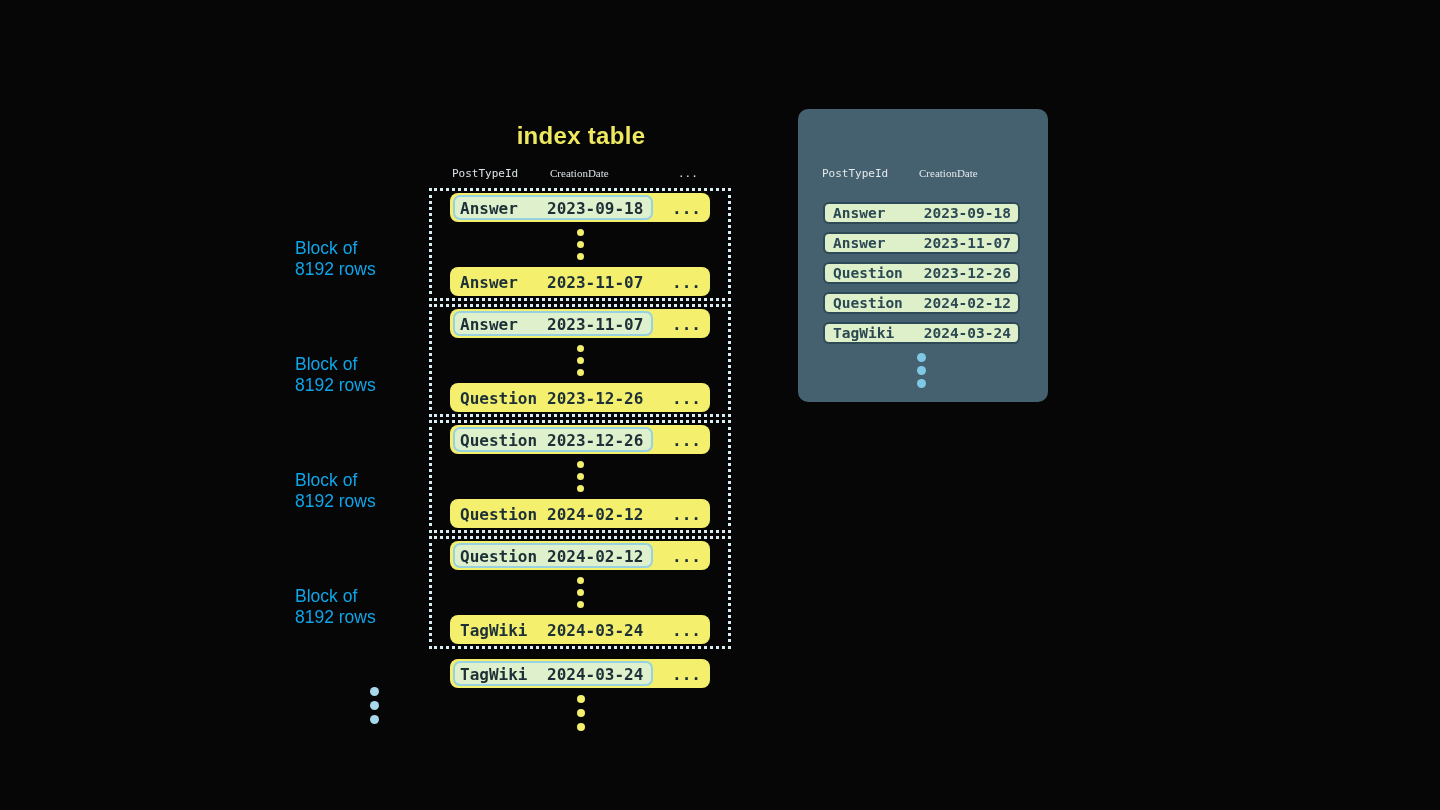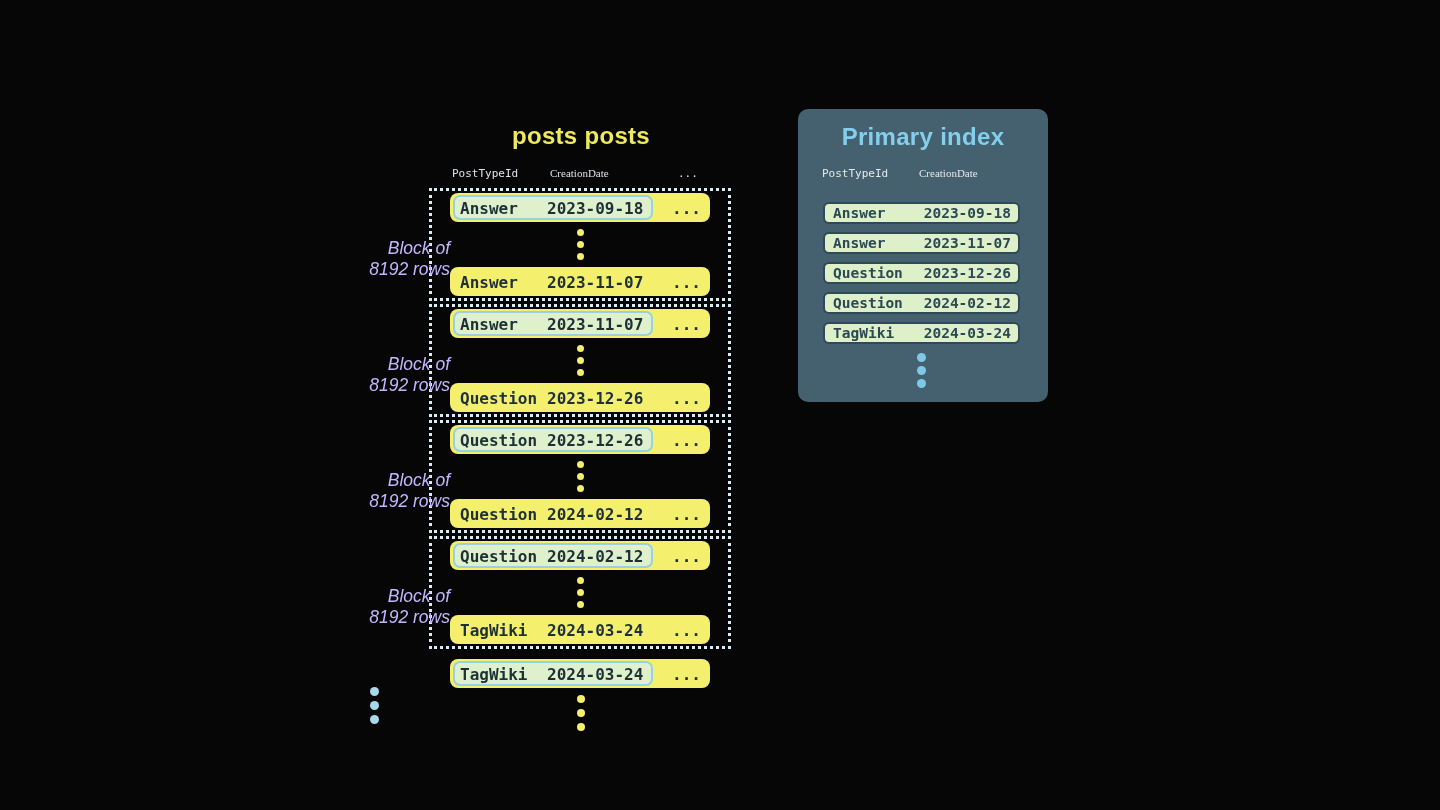--- a/index.html
+++ b/index.html
@@ -57,22 +57,22 @@
   .vdots.yellow-sm { gap: 5px; }
   .vdots.yellow-sm i { width: 7px; height: 7px; background: #f4ef6d; }
   .vdots.yellow-lg { position: absolute; left: 577px; top: 695px; gap: 6px; }
   .vdots.yellow-lg i { width: 8px; height: 8px; background: #f4ef6d; }
   .vdots.blue-left { position: absolute; left: 370px; top: 687px; gap: 5px; }
   .vdots.blue-left i { width: 9px; height: 9px; background: #a7d8eb; }
   .vdots.blue-panel { position: absolute; left: 119px; top: 244px; gap: 4px; }
   .vdots.blue-panel i { width: 9px; height: 9px; background: #7fc9e7; }
 
   .block-label {
-    position: absolute; left: 295px; width: 155px; text-align: right;
-    font-size: 17.5px; line-height: 21px; font-weight: 500; color: #c4b5fd; font-style: italic;
+    position: absolute; left: 295px; width: 155px; text-align: left;
+    font-size: 17.5px; line-height: 21px; font-weight: 500; color: #0ea5e9;
   }
   .bl1 { top: 238px; } .bl2 { top: 354px; } .bl3 { top: 470px; } .bl4 { top: 586px; }
 
   
   .panel {
     position: absolute; left: 798px; top: 109px; width: 250px; height: 293px;
     background: #45606e; border-radius: 10px;
   }
   .panel-title {
     position: absolute; left: 0; top: 14px; width: 250px; text-align: center;
@@ -91,21 +91,21 @@
     font-weight: 700; font-size: 14.5px; color: #2b4854; white-space: pre;
   }
   .ir1 { top: 93px; } .ir2 { top: 123px; } .ir3 { top: 153px; }
   .ir4 { top: 183px; } .ir5 { top: 213px; }
 </style>
 </head>
 <body>
 
 <div class="stage">
 
-  <div class="posts-title">posts posts</div>
+  <div class="posts-title">index table</div>
 
   <span class="col-head ch-type">PostTypeId</span>
   <span class="col-head ch-date">CreationDate</span>
   <span class="col-head ch-more">...</span>
 
   <div class="block b1">
     <div class="prow">
       <span class="hl-cell"></span>
       <span class="ptype">Answer</span>
       <span class="pdate">2023-09-18</span>
@@ -208,21 +208,20 @@
       <i></i>
       <i></i>
     </div>
   <div class="vdots blue-left">
       <i></i>
       <i></i>
       <i></i>
     </div>
 
   <div class="panel">
-    <div class="panel-title">Primary index</div>
 
     <span class="col-head ch-type">PostTypeId</span>
     <span class="col-head ch-date">CreationDate</span>
 
     <div class="irow ir1">
       <span>Answer</span>
       <span>2023-09-18</span>
     </div>
     <div class="irow ir2">
       <span>Answer</span>

